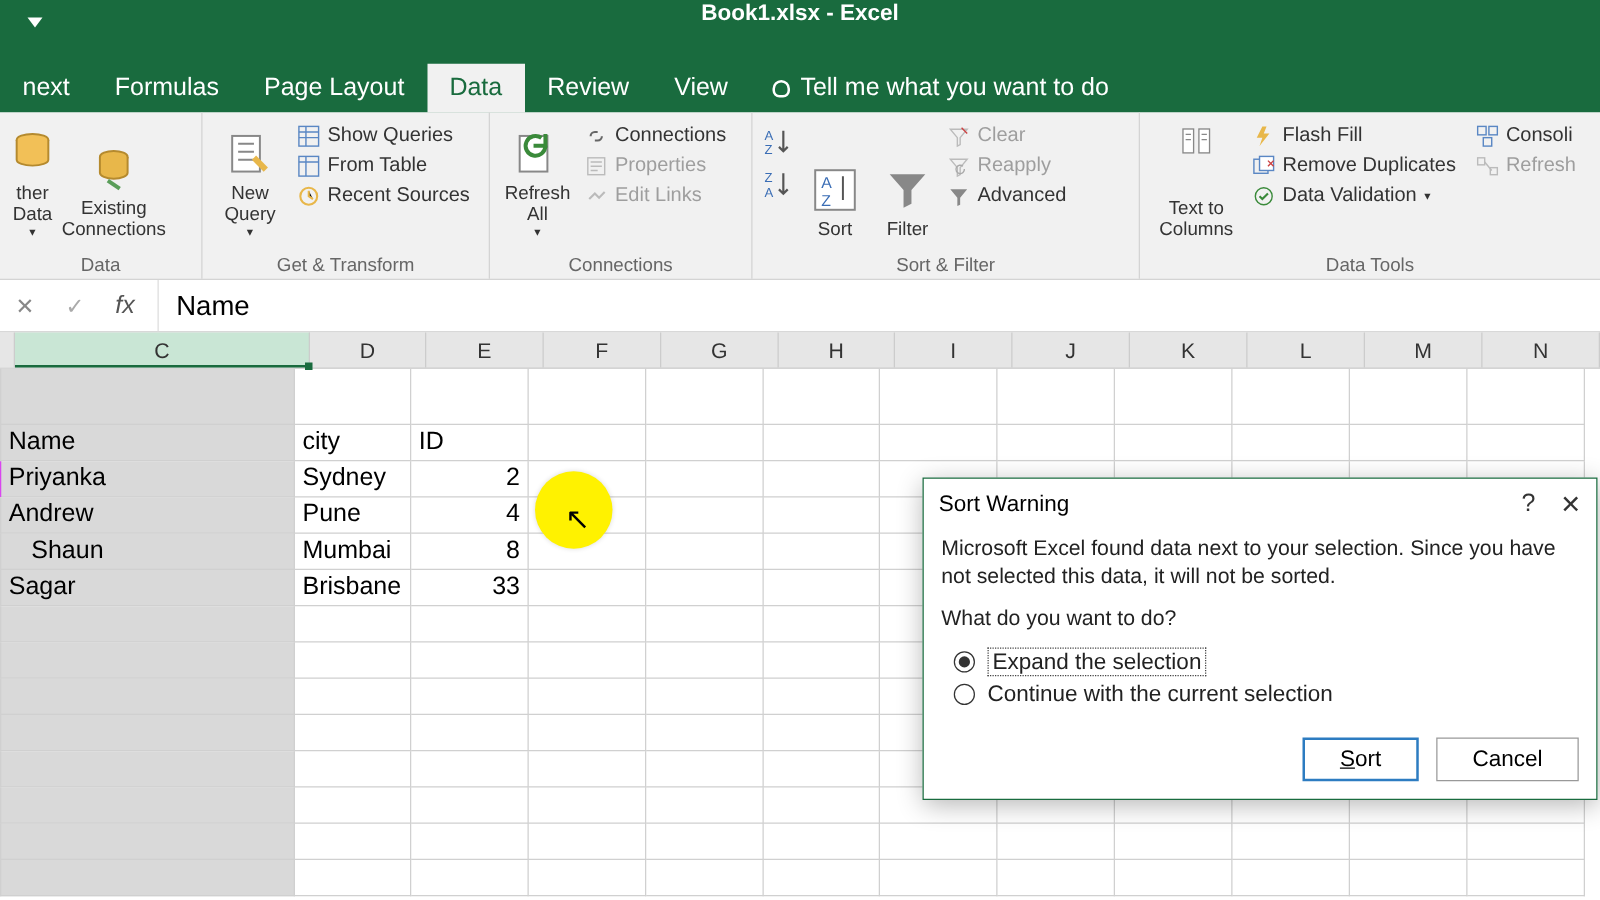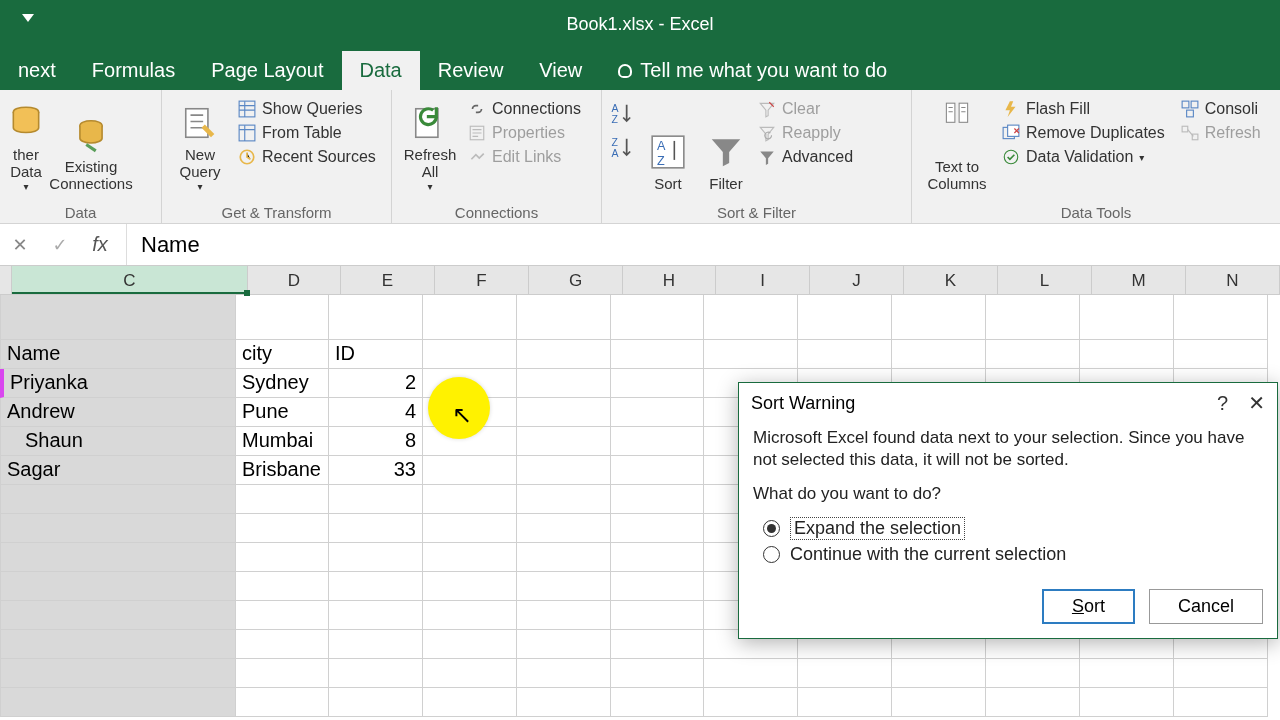--- a/index.html
+++ b/index.html
@@ -1,19 +1,19 @@
 <!DOCTYPE html>
 <html><head>
 <meta charset="utf-8">
 <style>
   * { margin: 0; padding: 0; box-sizing: border-box; font-family: "Segoe UI", Arial, sans-serif; }
   body { width: 1280px; height: 720px; overflow: hidden; background: #fff; position: relative; }
 
   
-  .titlebar { height: 48px; background: #196b3e; display: flex; align-items: center; justify-content: center; position: relative; }
+  .titlebar { height: 48px; background: #196b3e; display: flex; justify-content: center; position: relative; font-weight: bold; }
   .titlebar-text { color: #fff; font-size: 18px; }
   .qat-dropdown { position: absolute; left: 22px; top: 14px; width: 0; height: 0; border-left: 6px solid transparent; border-right: 6px solid transparent; border-top: 8px solid #fff; }
 
   
   .tabs { height: 42px; background: #196b3e; display: flex; align-items: flex-end; padding-left: 0; }
   .tab { padding: 8px 18px; color: #fff; font-size: 20px; cursor: pointer; }
   .tab.active { background: #f1f1f1; color: #196b3e; }
   .tab.tellme { display: flex; align-items: center; gap: 8px; }
   .bulb { width: 14px; height: 14px; border: 2px solid #fff; border-radius: 50% 50% 40% 40%; position: relative; }
 
@@ -358,21 +358,21 @@
     <div class="cell wG"></div>
     <div class="cell wH"></div>
     <div class="cell wI"></div>
     <div class="cell wJ"></div>
     <div class="cell wK"></div>
     <div class="cell wL"></div>
     <div class="cell wM"></div>
     <div class="cell wN"></div>
   </div>
   <div class="row">
-    <div class="cell wC colsel" style="border-left:4px solid #d946ef;">Priyanka</div>
+    <div class="cell wC colsel" style="border-left:1px solid #d946ef;">Priyanka</div>
     <div class="cell wD">Sydney</div>
     <div class="cell wE right">2</div>
     <div class="cell wF"></div>
     <div class="cell wG"></div>
     <div class="cell wH"></div>
     <div class="cell wI"></div>
     <div class="cell wJ"></div>
     <div class="cell wK"></div>
     <div class="cell wL"></div>
     <div class="cell wM"></div>

